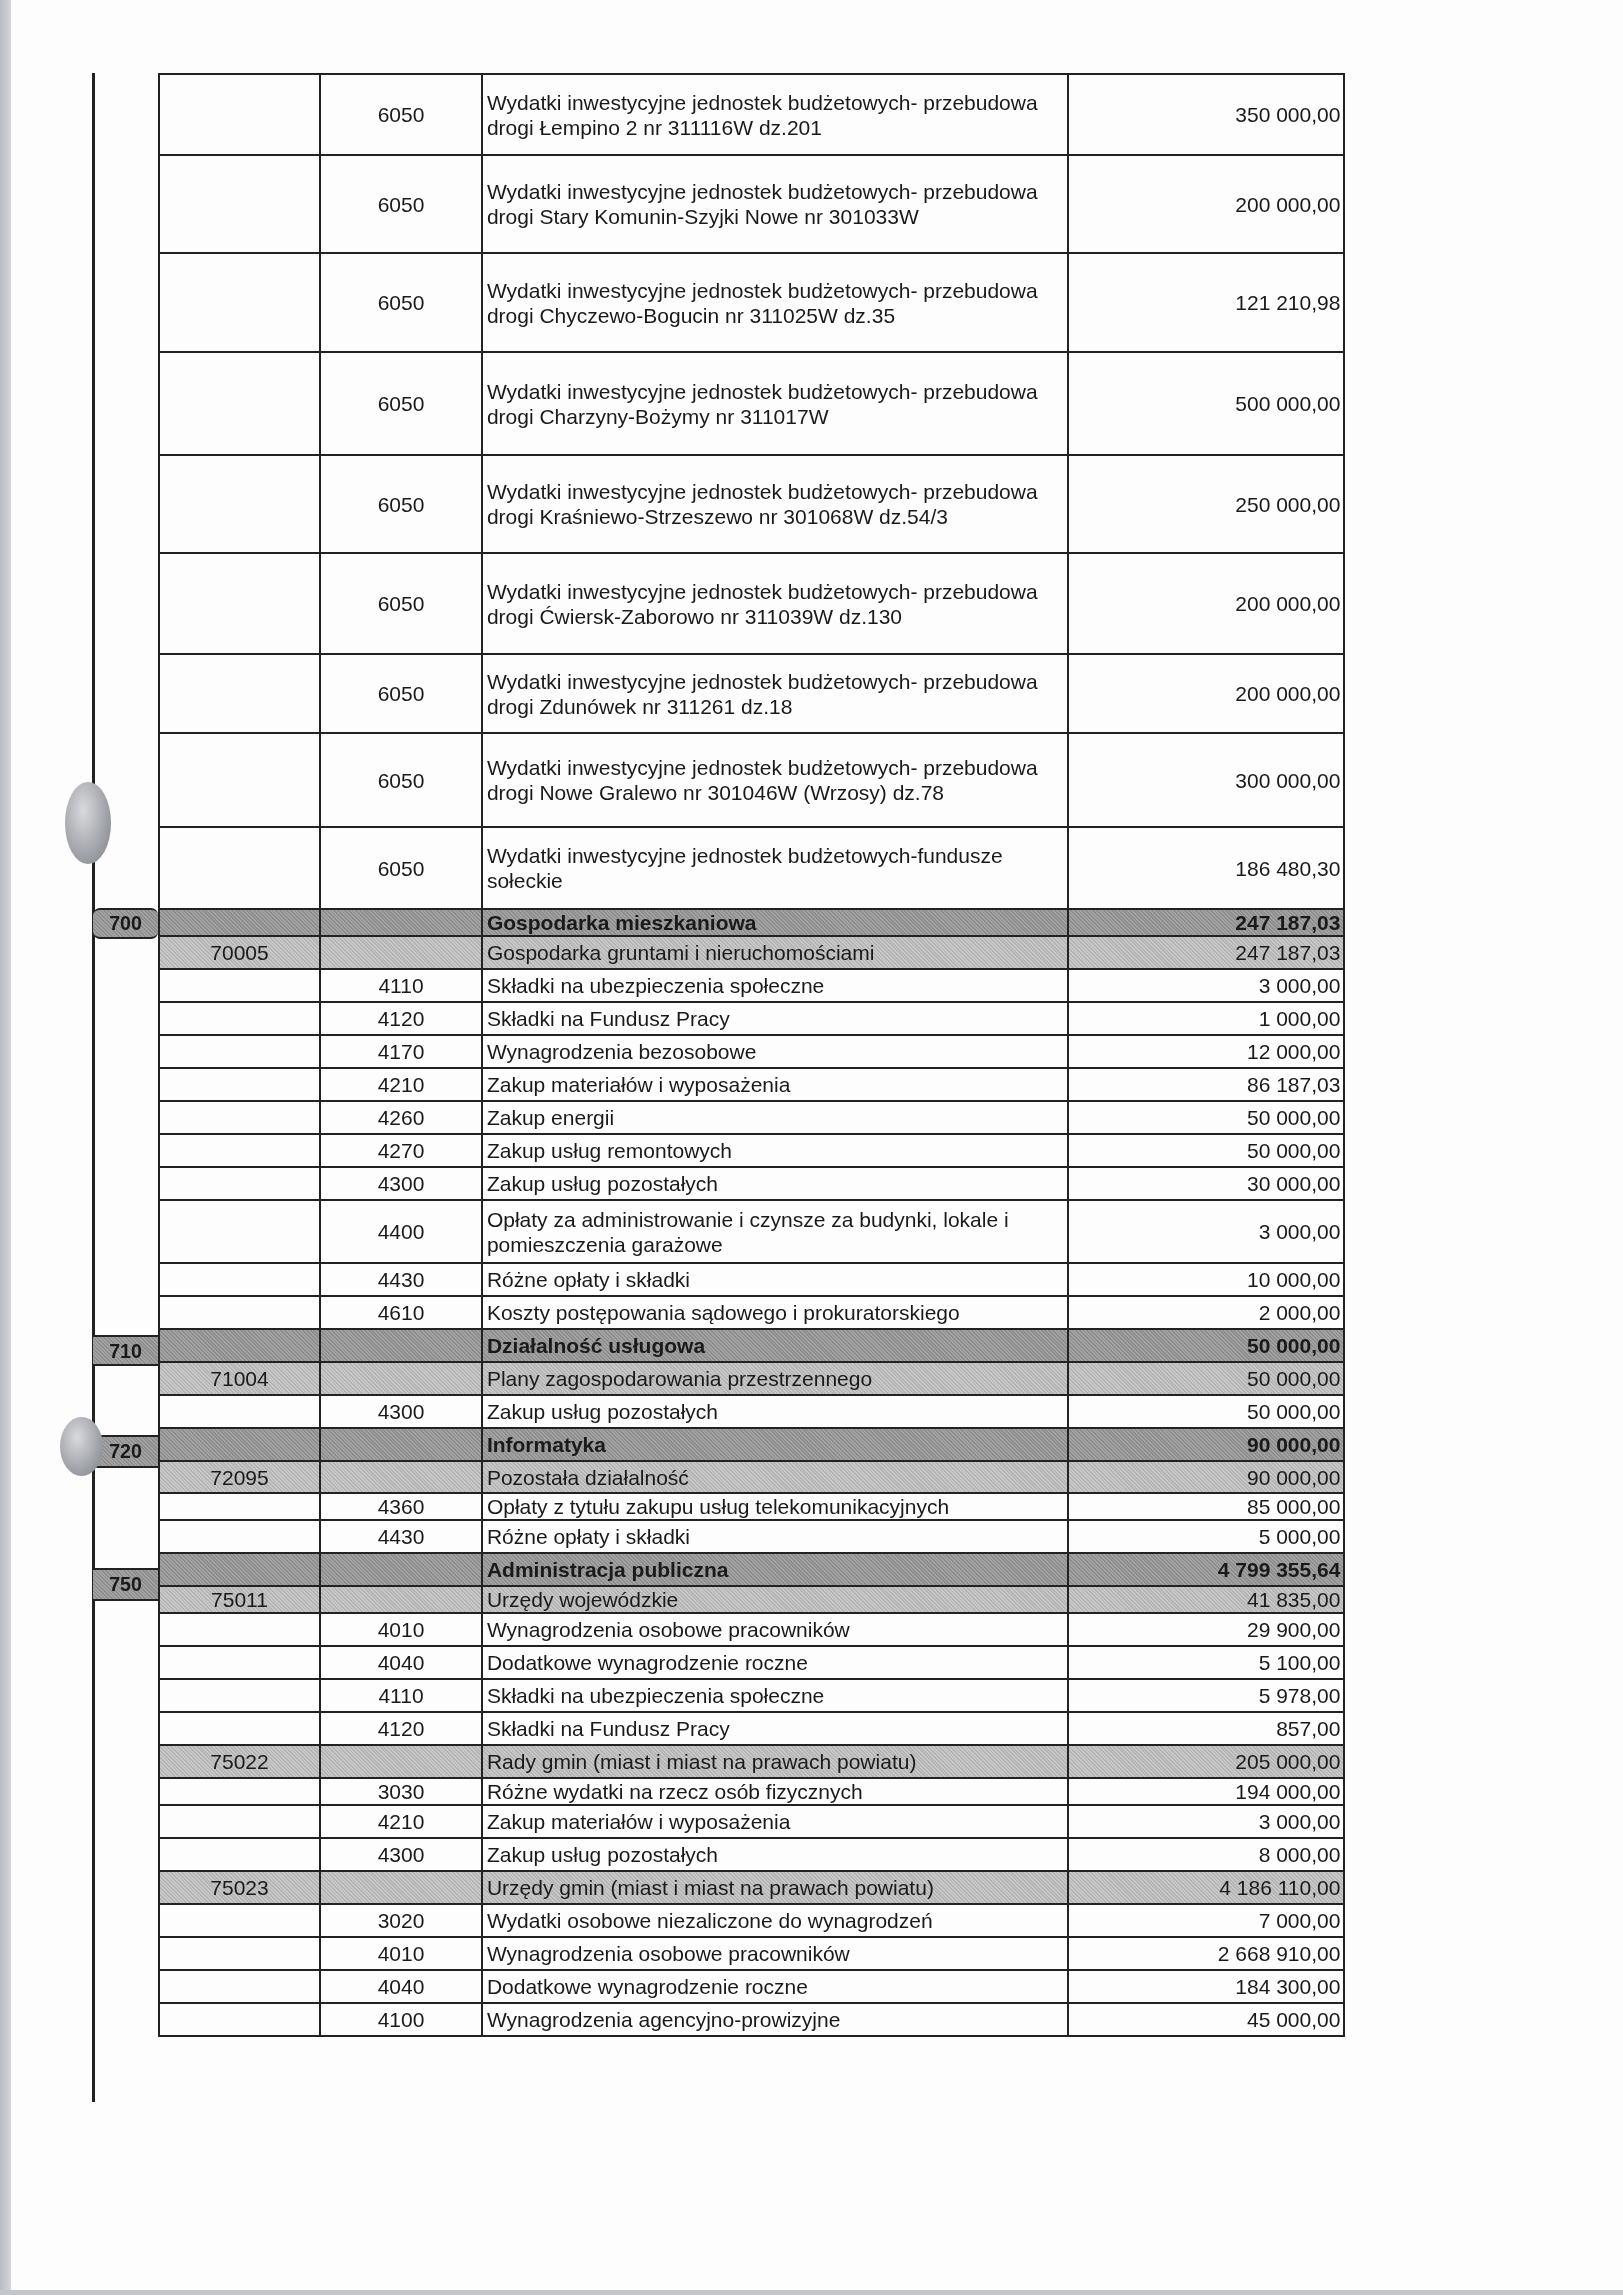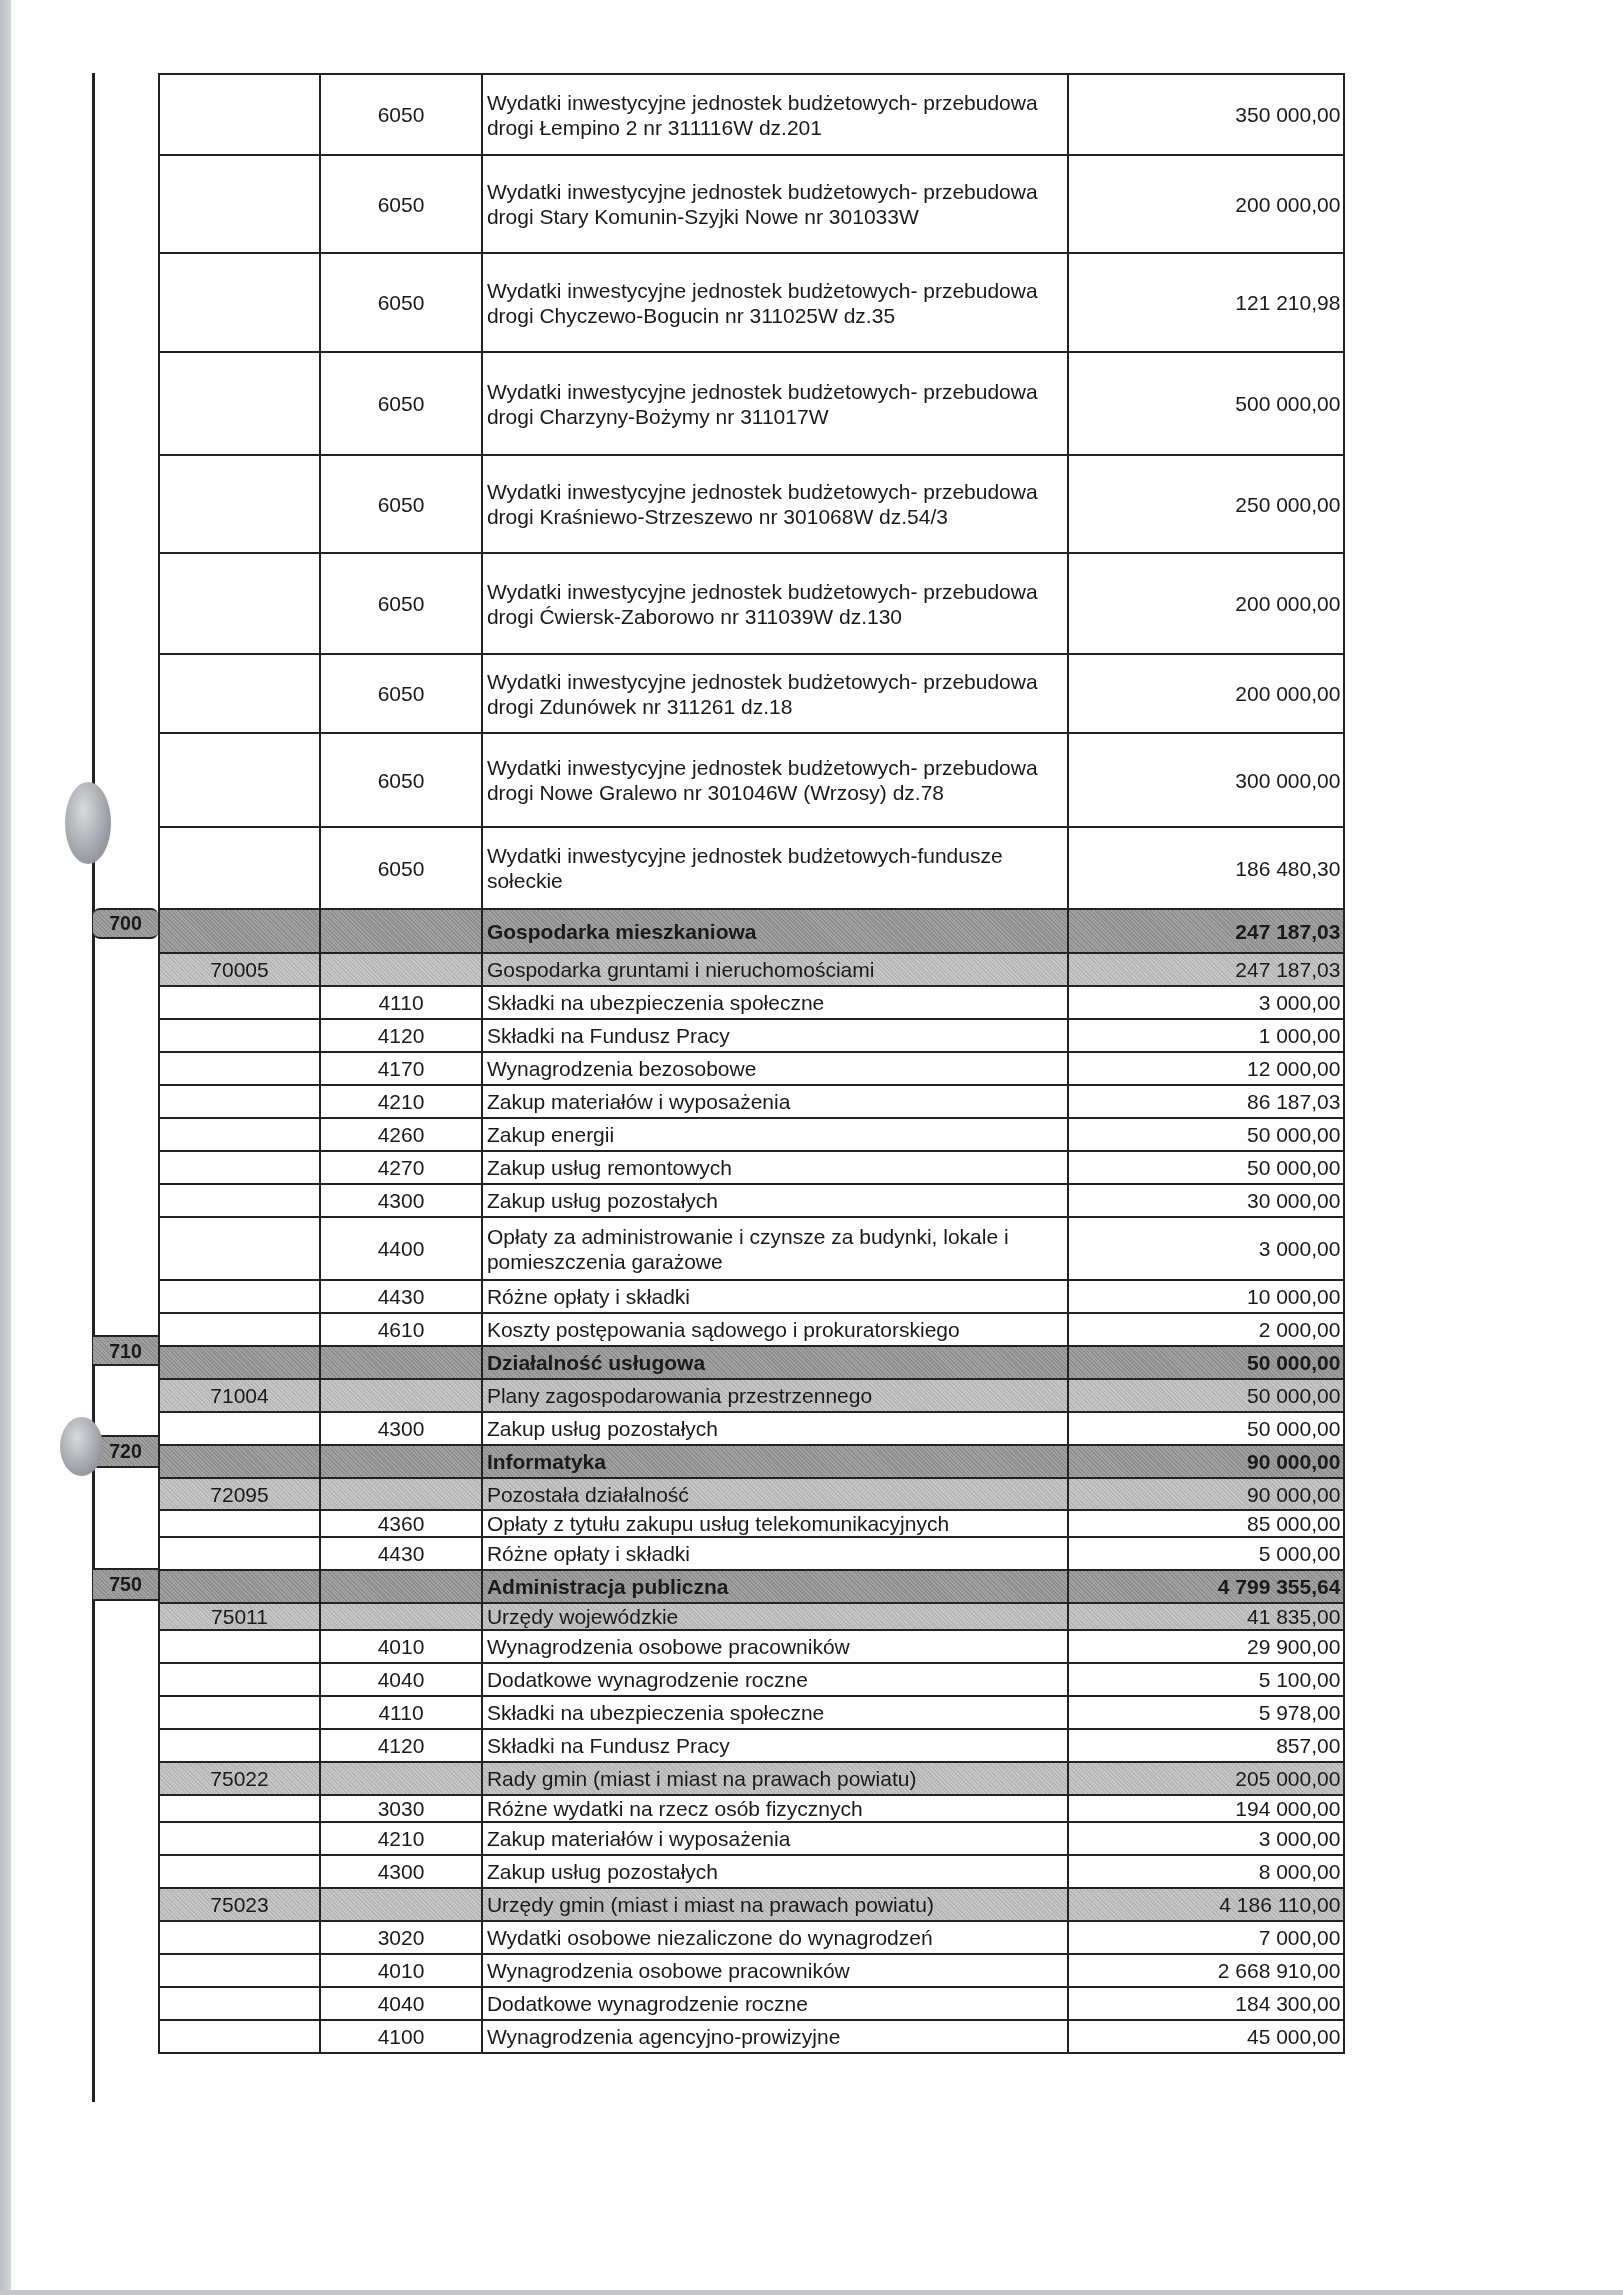--- a/index.html
+++ b/index.html
@@ -126,21 +126,21 @@
         <td class="c-code">6050</td>
         <td class="c-desc">Wydatki inwestycyjne jednostek budżetowych- przebudowa drogi Nowe Gralewo nr 301046W (Wrzosy) dz.78</td>
         <td class="c-amt">300 000,00</td>
       </tr>
       <tr class="lvl-par" style="height: 82px;">
         <td class="c-sub"></td>
         <td class="c-code">6050</td>
         <td class="c-desc">Wydatki inwestycyjne jednostek budżetowych-fundusze sołeckie</td>
         <td class="c-amt">186 480,30</td>
       </tr>
-      <tr class="lvl-dz" style="height: 44px;">
+      <tr class="lvl-dz" style="height: 27px;">
         <td class="c-sub"></td>
         <td class="c-code"></td>
         <td class="c-desc">Gospodarka mieszkaniowa</td>
         <td class="c-amt">247 187,03</td>
       </tr>
       <tr class="lvl-roz" style="height: 33px;">
         <td class="c-sub shaded">70005</td>
         <td class="c-code shaded"></td>
         <td class="c-desc shaded">Gospodarka gruntami i nieruchomościami</td>
         <td class="c-amt shaded">247 187,03</td>

